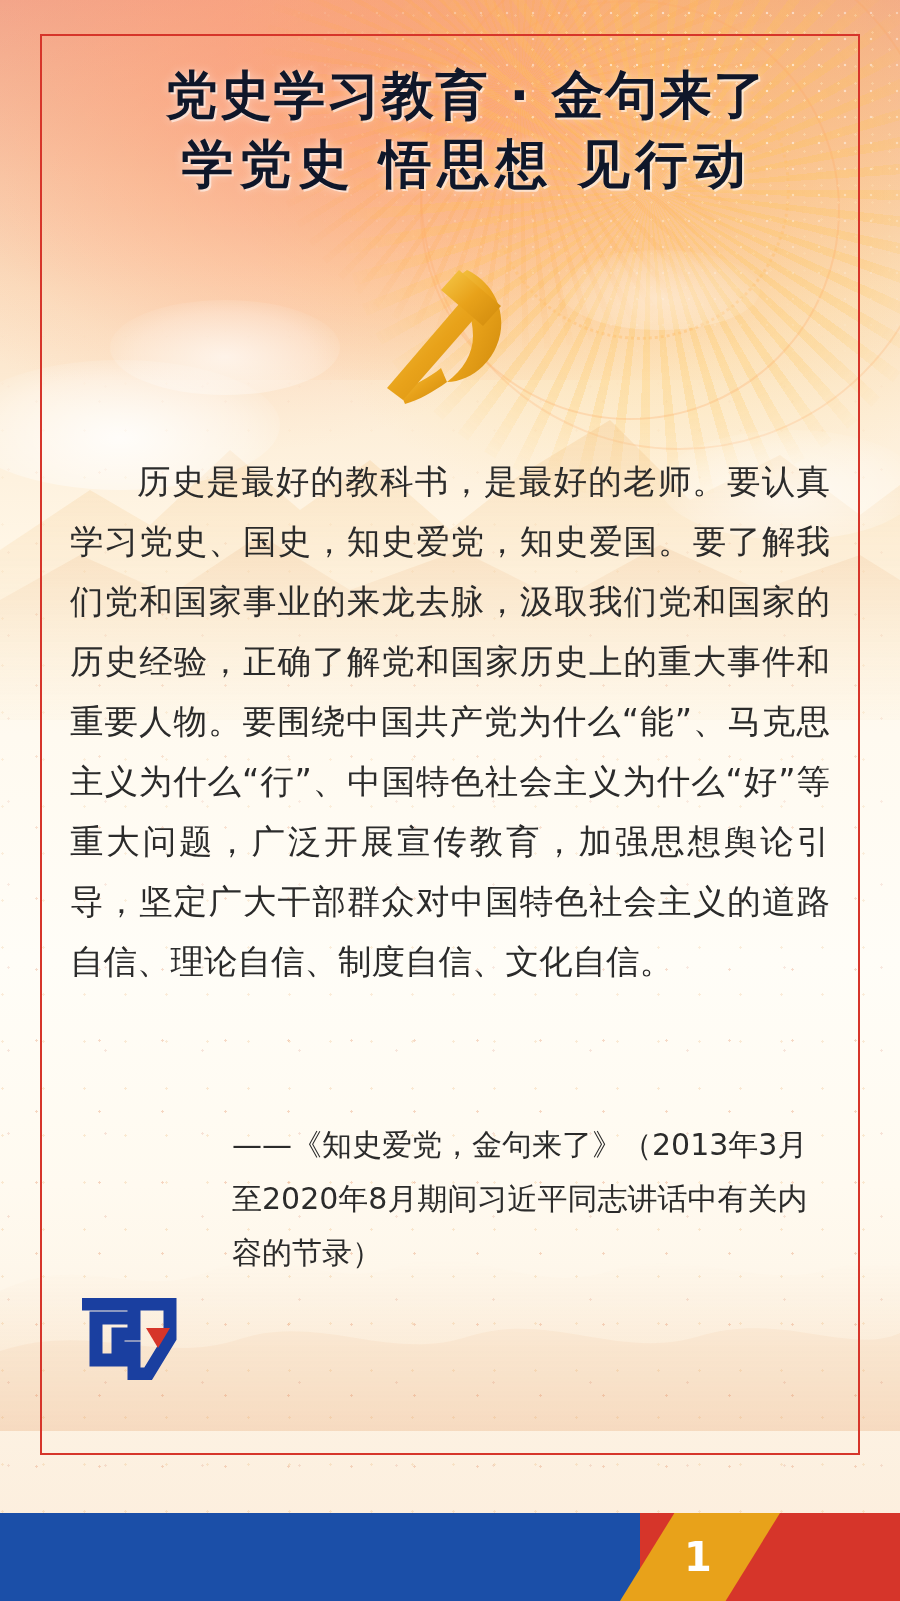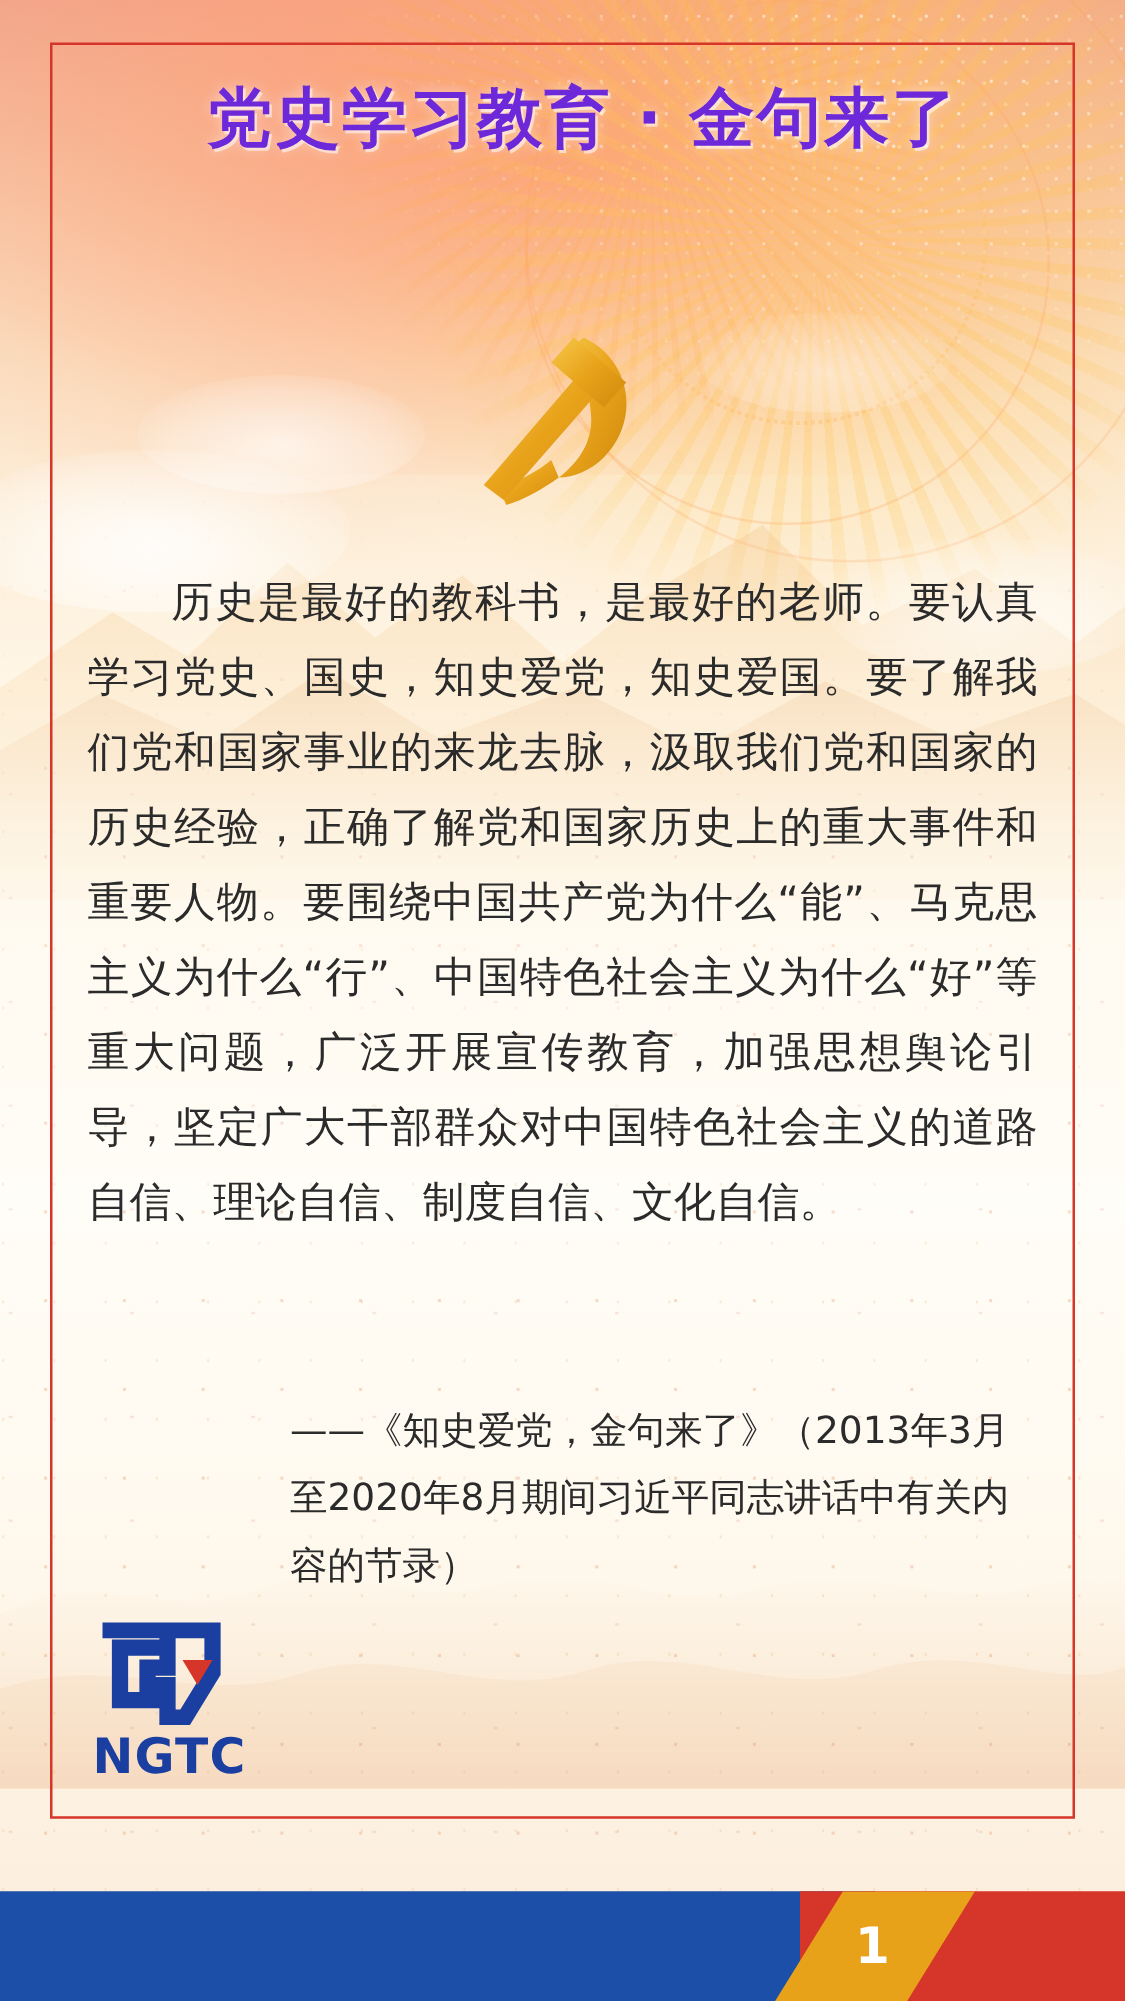--- a/index.html
+++ b/index.html
@@ -121,21 +121,21 @@
     z-index: 4;
   }
 
   .headline {
     position: absolute; top: 62px; left: 0; right: 0;
     text-align: center;
   }
   .headline .line {
     font-family: "DejaVu Sans", "Liberation Sans", sans-serif;
     font-weight: bold;
-    color: #6d28d9;
+    color: #0f172a;
     letter-spacing: 2px;
     text-shadow:
       2px 2px 0 rgba(255,255,255,0.55),
       0 0 10px rgba(255,255,255,0.5);
     margin-left: 33px;
   }
   .headline .line1 { font-size: 52px; line-height: 66px; }
   .headline .line2 { font-size: 52px; line-height: 72px; letter-spacing: 6px; }
 
   
@@ -259,20 +259,21 @@
   <div class="cloud c4"></div>
   <div class="speckle"></div>
 </div>
 
 <div class="frame"></div>
 
 <div class="content">
 
   <div class="headline">
     <div class="line line1">党史学习教育 · 金句来了</div>
+    <div class="line line2">学党史  悟思想  见行动</div>
   </div>
 
   <svg class="emblem" viewBox="0 0 190 150">
     <defs>
       <linearGradient id="goldgrad" x1="0" y1="0" x2="1" y2="1">
         <stop offset="0%" stop-color="#f6c94a"></stop>
         <stop offset="50%" stop-color="#e8a21a"></stop>
         <stop offset="100%" stop-color="#d08a0c"></stop>
       </linearGradient>
     </defs>
@@ -287,21 +288,20 @@
 
   <div class="quote">历史是最好的教科书，是最好的老师。要认真学习党史、国史，知史爱党，知史爱国。要了解我们党和国家事业的来龙去脉，汲取我们党和国家的历史经验，正确了解党和国家历史上的重大事件和重要人物。要围绕中国共产党为什么“能”、马克思主义为什么“行”、中国特色社会主义为什么“好”等重大问题，广泛开展宣传教育，加强思想舆论引导，坚定广大干部群众对中国特色社会主义的道路自信、理论自信、制度自信、文化自信。</div>
 
   <div class="attribution">——《知史爱党，金句来了》（2013年3月至2020年8月期间习近平同志讲话中有关内容的节录）</div>
 
   <div class="logo">
     <svg class="logo-mark" viewBox="0 0 104 82">
       <path d="M8 6 L60 6 L60 20 L22 20 L22 62 L60 62 L60 50 L44 50 L44 36 L60 36 L60 6 L96 6 L96 40 L74 76 L60 76 L60 62" fill="none" stroke="#1a3fa0" stroke-width="13" stroke-linejoin="miter"></path>
       <path d="M72 30 L96 30 L84 50 Z" fill="#d6352a"></path>
     </svg>
-    <div class="logo-text">NGTC</div>
   </div>
 
 </div>
 
 <div class="bottom-bar">
   <div class="bar-blue"></div>
   <div class="bar-red"></div>
   <div class="page-badge">
     <span>1</span>
   </div>

